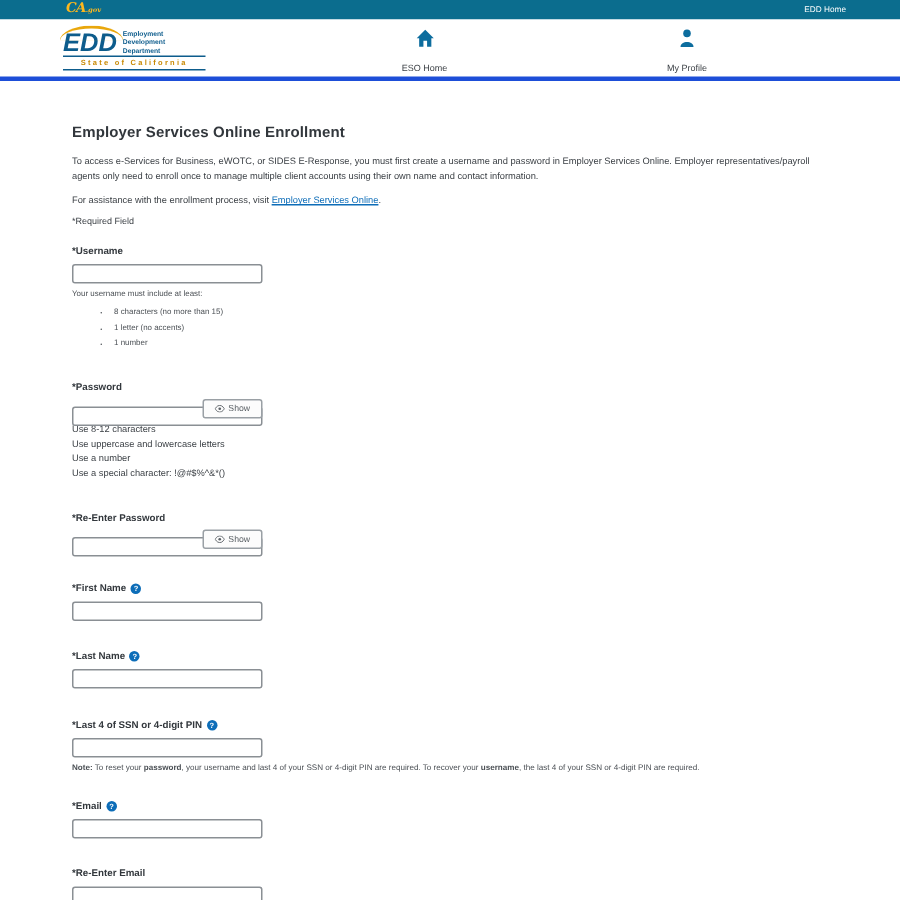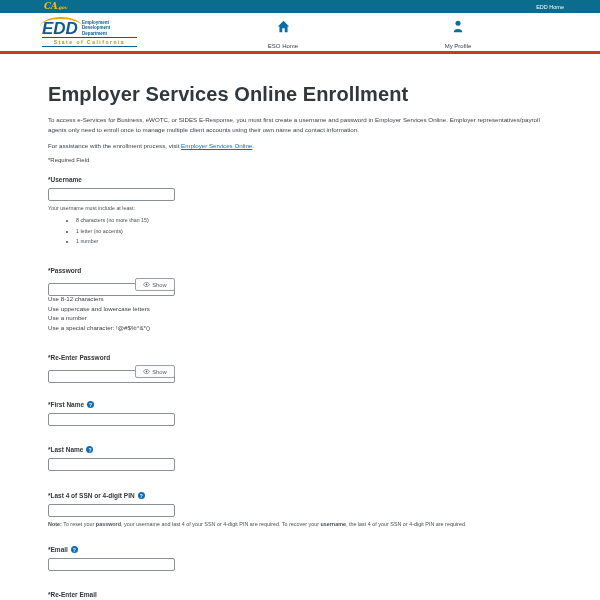--- a/index.html
+++ b/index.html
@@ -33,21 +33,21 @@
   .topbar-link {
     color: #ffffff;
     font-size: 5.5px;
     text-decoration: none;
   }
 
   
   .header {
     height: 41px;
     background: #ffffff;
-    border-bottom: 3px solid #c2410c;
+    border-bottom: 3px solid #1d4ed8;
     position: relative;
   }
   .edd-logo { position: absolute; left: 42px; top: 4px; width: 95px; }
   .edd-logo-top { display: flex; align-items: flex-end; }
   .edd-word {
     font-family: "Liberation Sans", sans-serif;
     font-weight: bold;
     font-style: italic;
     font-size: 17px;
     line-height: 15px;
@@ -90,21 +90,21 @@
     text-decoration: none;
   }
   .nav-eso { left: 243px; }
   .nav-profile { left: 418px; }
   .nav-icon { display: block; height: 13px; margin-bottom: 2px; }
   .nav-label { font-size: 6px; color: #3a3f44; }
 
   
   .content { padding: 29px 48px 0 48px; }
   .page-title {
-    font-size: 20px;
+    font-size: 10px;
     font-weight: bold;
     color: #32373c;
     letter-spacing: 0.1px;
   }
   .intro {
     margin-top: 9px;
     font-size: 6.2px;
     line-height: 1.55;
     max-width: 508px;
     color: #3a3f44;

